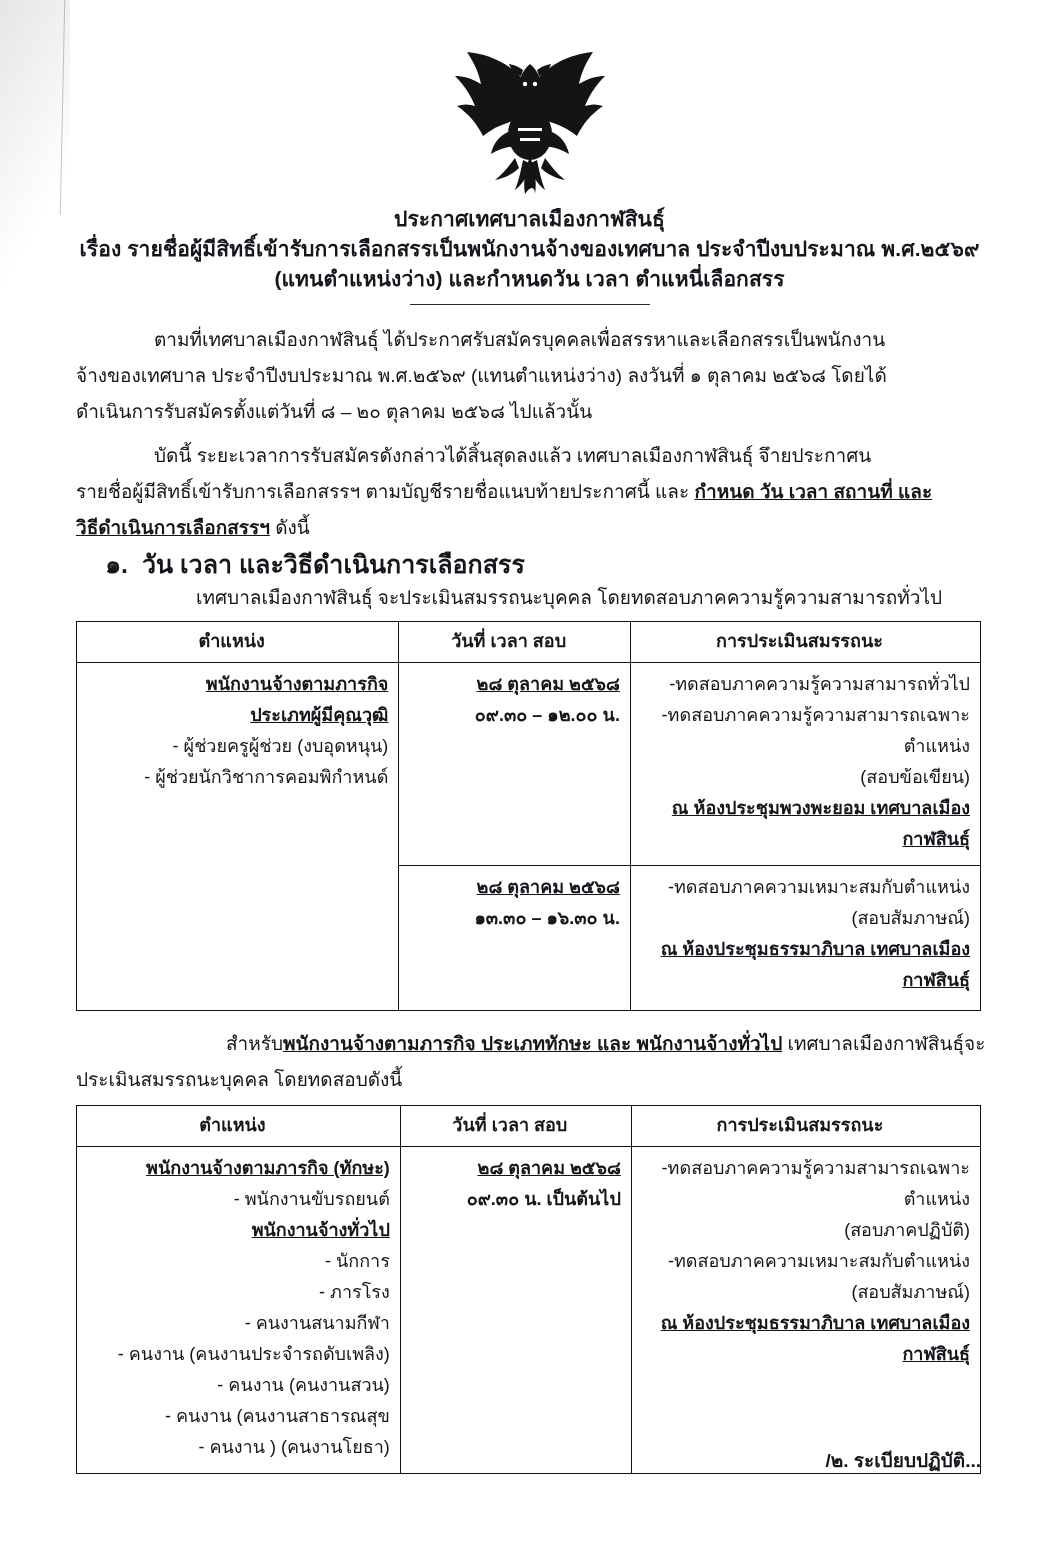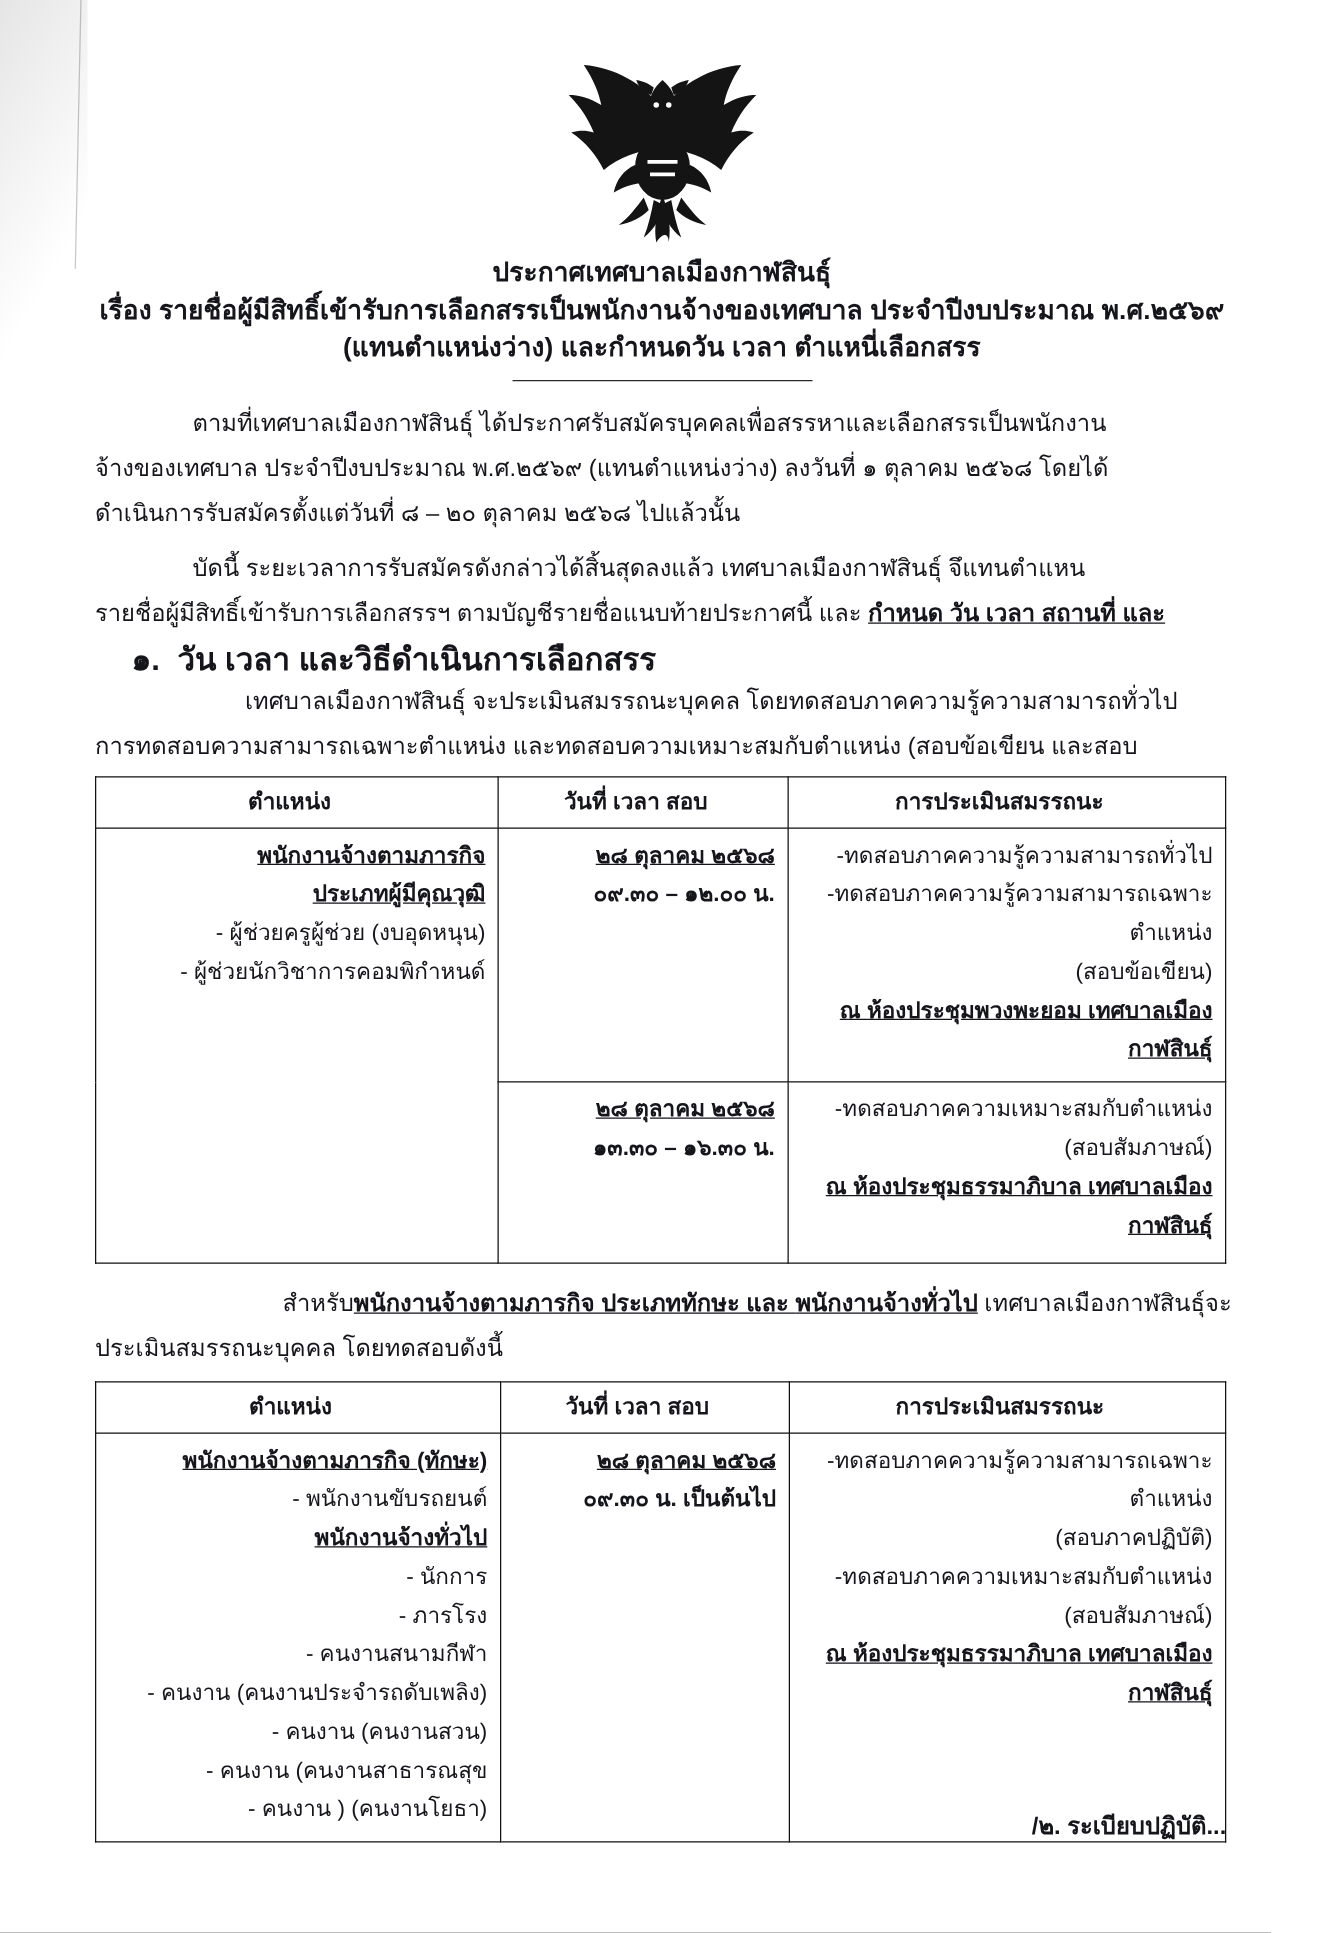--- a/index.html
+++ b/index.html
@@ -170,31 +170,33 @@
       <div class="title-line">เรื่อง รายชื่อผู้มีสิทธิ์เข้ารับการเลือกสรรเป็นพนักงานจ้างของเทศบาล ประจำปีงบประมาณ พ.ศ.๒๕๖๙</div>
       <div class="title-line">(แทนตำแหน่งว่าง) และกำหนดวัน เวลา ตำแหนี่เลือกสรร</div>
       <div class="rule"></div>
     </div>
 
     <div class="body">
       <div class="p indent">ตามที่เทศบาลเมืองกาฬสินธุ์ ได้ประกาศรับสมัครบุคคลเพื่อสรรหาและเลือกสรรเป็นพนักงาน</div>
       <div class="p">จ้างของเทศบาล ประจำปีงบประมาณ พ.ศ.๒๕๖๙ (แทนตำแหน่งว่าง) ลงวันที่ ๑ ตุลาคม ๒๕๖๘ โดยได้</div>
       <div class="p">ดำเนินการรับสมัครตั้งแต่วันที่ ๘ – ๒๐ ตุลาคม ๒๕๖๘ ไปแล้วนั้น</div>
 
-      <div class="p indent" style="margin-top:10px">บัดนี้ ระยะเวลาการรับสมัครดังกล่าวได้สิ้นสุดลงแล้ว เทศบาลเมืองกาฬสินธุ์ จึแทนตำแหน</div>
+      <div class="p indent" style="margin-top:10px">บัดนี้ ระยะเวลาการรับสมัครดังกล่าวได้สิ้นสุดลงแล้ว เทศบาลเมืองกาฬสินธุ์ จึายประกาศน</div>
       <div class="p">
         <span>รายชื่อผู้มีสิทธิ์เข้ารับการเลือกสรรฯ ตามบัญชีรายชื่อแนบท้ายประกาศนี้ และ </span><span class="bu">กำหนด วัน เวลา สถานที่ และ</span>
       </div>
+      <div class="p">
+        <span class="bu">วิธีดำเนินการเลือกสรรฯ</span><span> ดังนี้</span>
+      </div>
 
       <div class="list-item">
         <span class="num">๑.</span><span>วัน เวลา และวิธีดำเนินการเลือกสรร</span>
       </div>
 
       <div class="p indent2">เทศบาลเมืองกาฬสินธุ์ จะประเมินสมรรถนะบุคคล โดยทดสอบภาคความรู้ความสามารถทั่วไป</div>
-      <div class="p">การทดสอบความสามารถเฉพาะตำแหน่ง และทดสอบความเหมาะสมกับตำแหน่ง (สอบข้อเขียน และสอบ</div>
     </div>
 
     <table class="tbl">
       <thead>
         <tr>
           <th class="col1">ตำแหน่ง</th>
           <th class="col2">วันที่ เวลา สอบ</th>
           <th class="col3">การประเมินสมรรถนะ</th>
         </tr>
       </thead>

